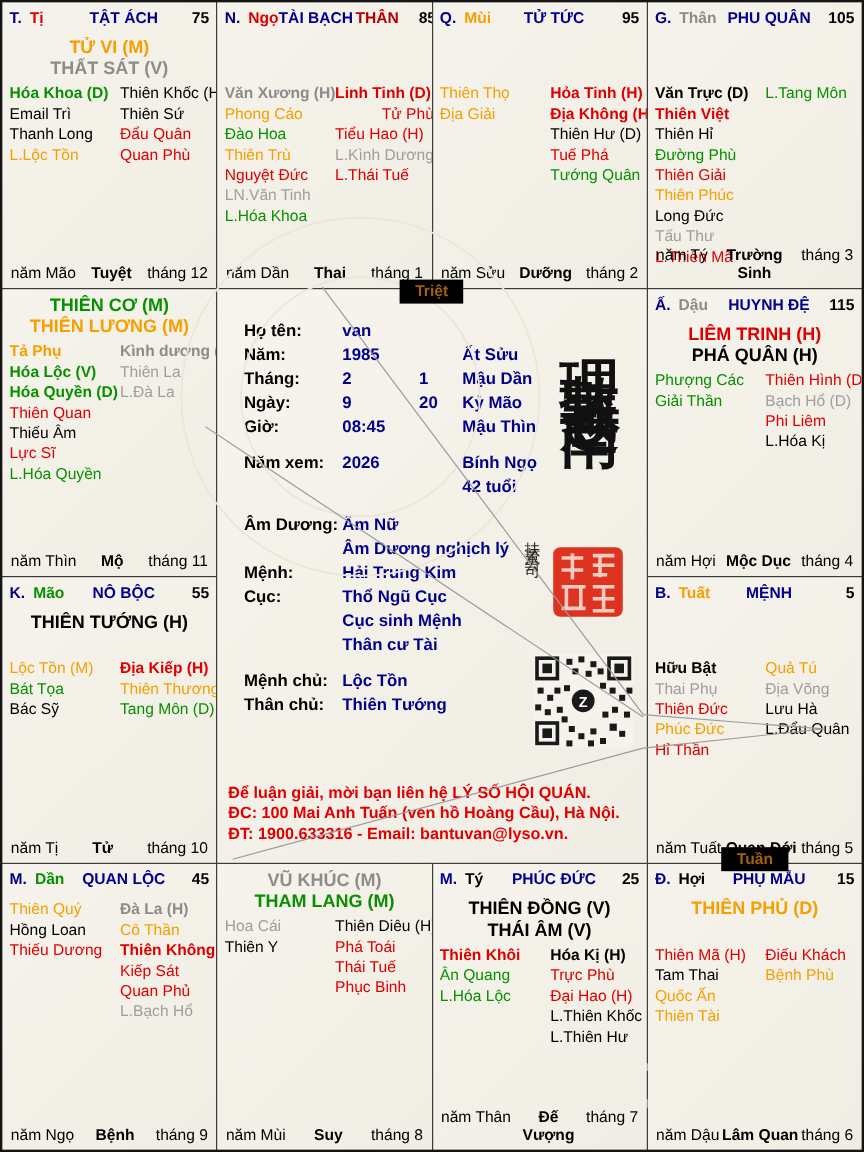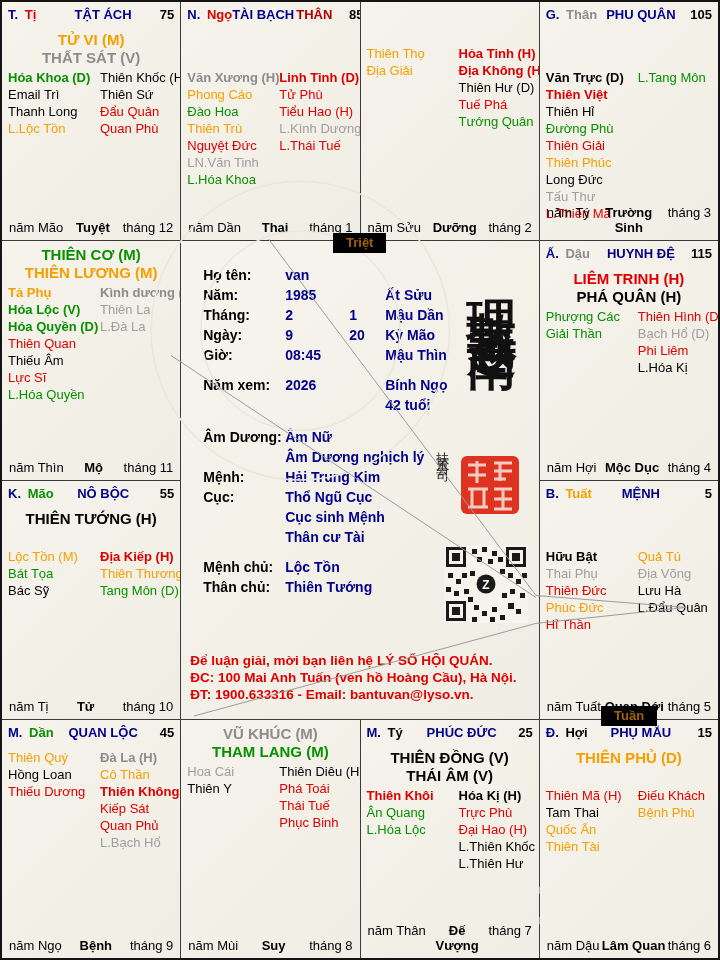--- a/index.html
+++ b/index.html
@@ -302,33 +302,39 @@
           <div class="star b" style="color: rgb(140, 140, 140);">Văn Xương (H)</div>
           <div class="star" style="color: rgb(245, 160, 0);">Phong Cáo</div>
           <div class="star" style="color: rgb(8, 144, 0);">Đào Hoa</div>
           <div class="star" style="color: rgb(245, 160, 0);">Thiên Trù</div>
           <div class="star" style="color: rgb(222, 0, 0);">Nguyệt Đức</div>
           <div class="star" style="color: rgb(158, 158, 158);">LN.Văn Tinh</div>
           <div class="star" style="color: rgb(8, 144, 0);">L.Hóa Khoa</div>
         </div>
       <div class="p-right">
           <div class="star b" style="color: rgb(222, 0, 0);">Linh Tinh (D)</div>
-          <div class="star" style="color: rgb(222, 0, 0);">Tử Phù</div>
+          <div class="star" style="color: rgb(222, 0, 0); text-align: right;">Tử Phù</div>
           <div class="star" style="color: rgb(222, 0, 0);">Tiểu Hao (H)</div>
           <div class="star" style="color: rgb(158, 158, 158);">L.Kình Dương</div>
           <div class="star" style="color: rgb(222, 0, 0);">L.Thái Tuế</div>
         </div>
     </div>
     <div class="p-foot">
       <span class="f-year">năm Dần</span>
       <span class="f-van">Thai</span>
       <span class="f-month">tháng 1</span>
     </div>
   </div>
     <div class="palace" style="grid-area: 1 / 3 / 2 / 4;">
+    <div class="p-head">
+      <span class="p-can"><b class="can">Q. </b><b class="chi" style="color: rgb(245, 160, 0);">Mùi</b></span>
+      <span class="p-name">TỬ TỨC</span>
+
+      <span class="p-num">95</span>
+    </div>
     <div class="p-main"></div>
     <div class="p-cols">
       <div class="p-left">
           <div class="star" style="color: rgb(245, 160, 0);">Thiên Thọ</div>
           <div class="star" style="color: rgb(245, 160, 0);">Địa Giải</div>
         </div>
       <div class="p-right">
           <div class="star b" style="color: rgb(222, 0, 0);">Hỏa Tinh (H)</div>
           <div class="star b" style="color: rgb(222, 0, 0);">Địa Không (H)</div>
           <div class="star" style="color: rgb(0, 0, 0);">Thiên Hư (D)</div>

